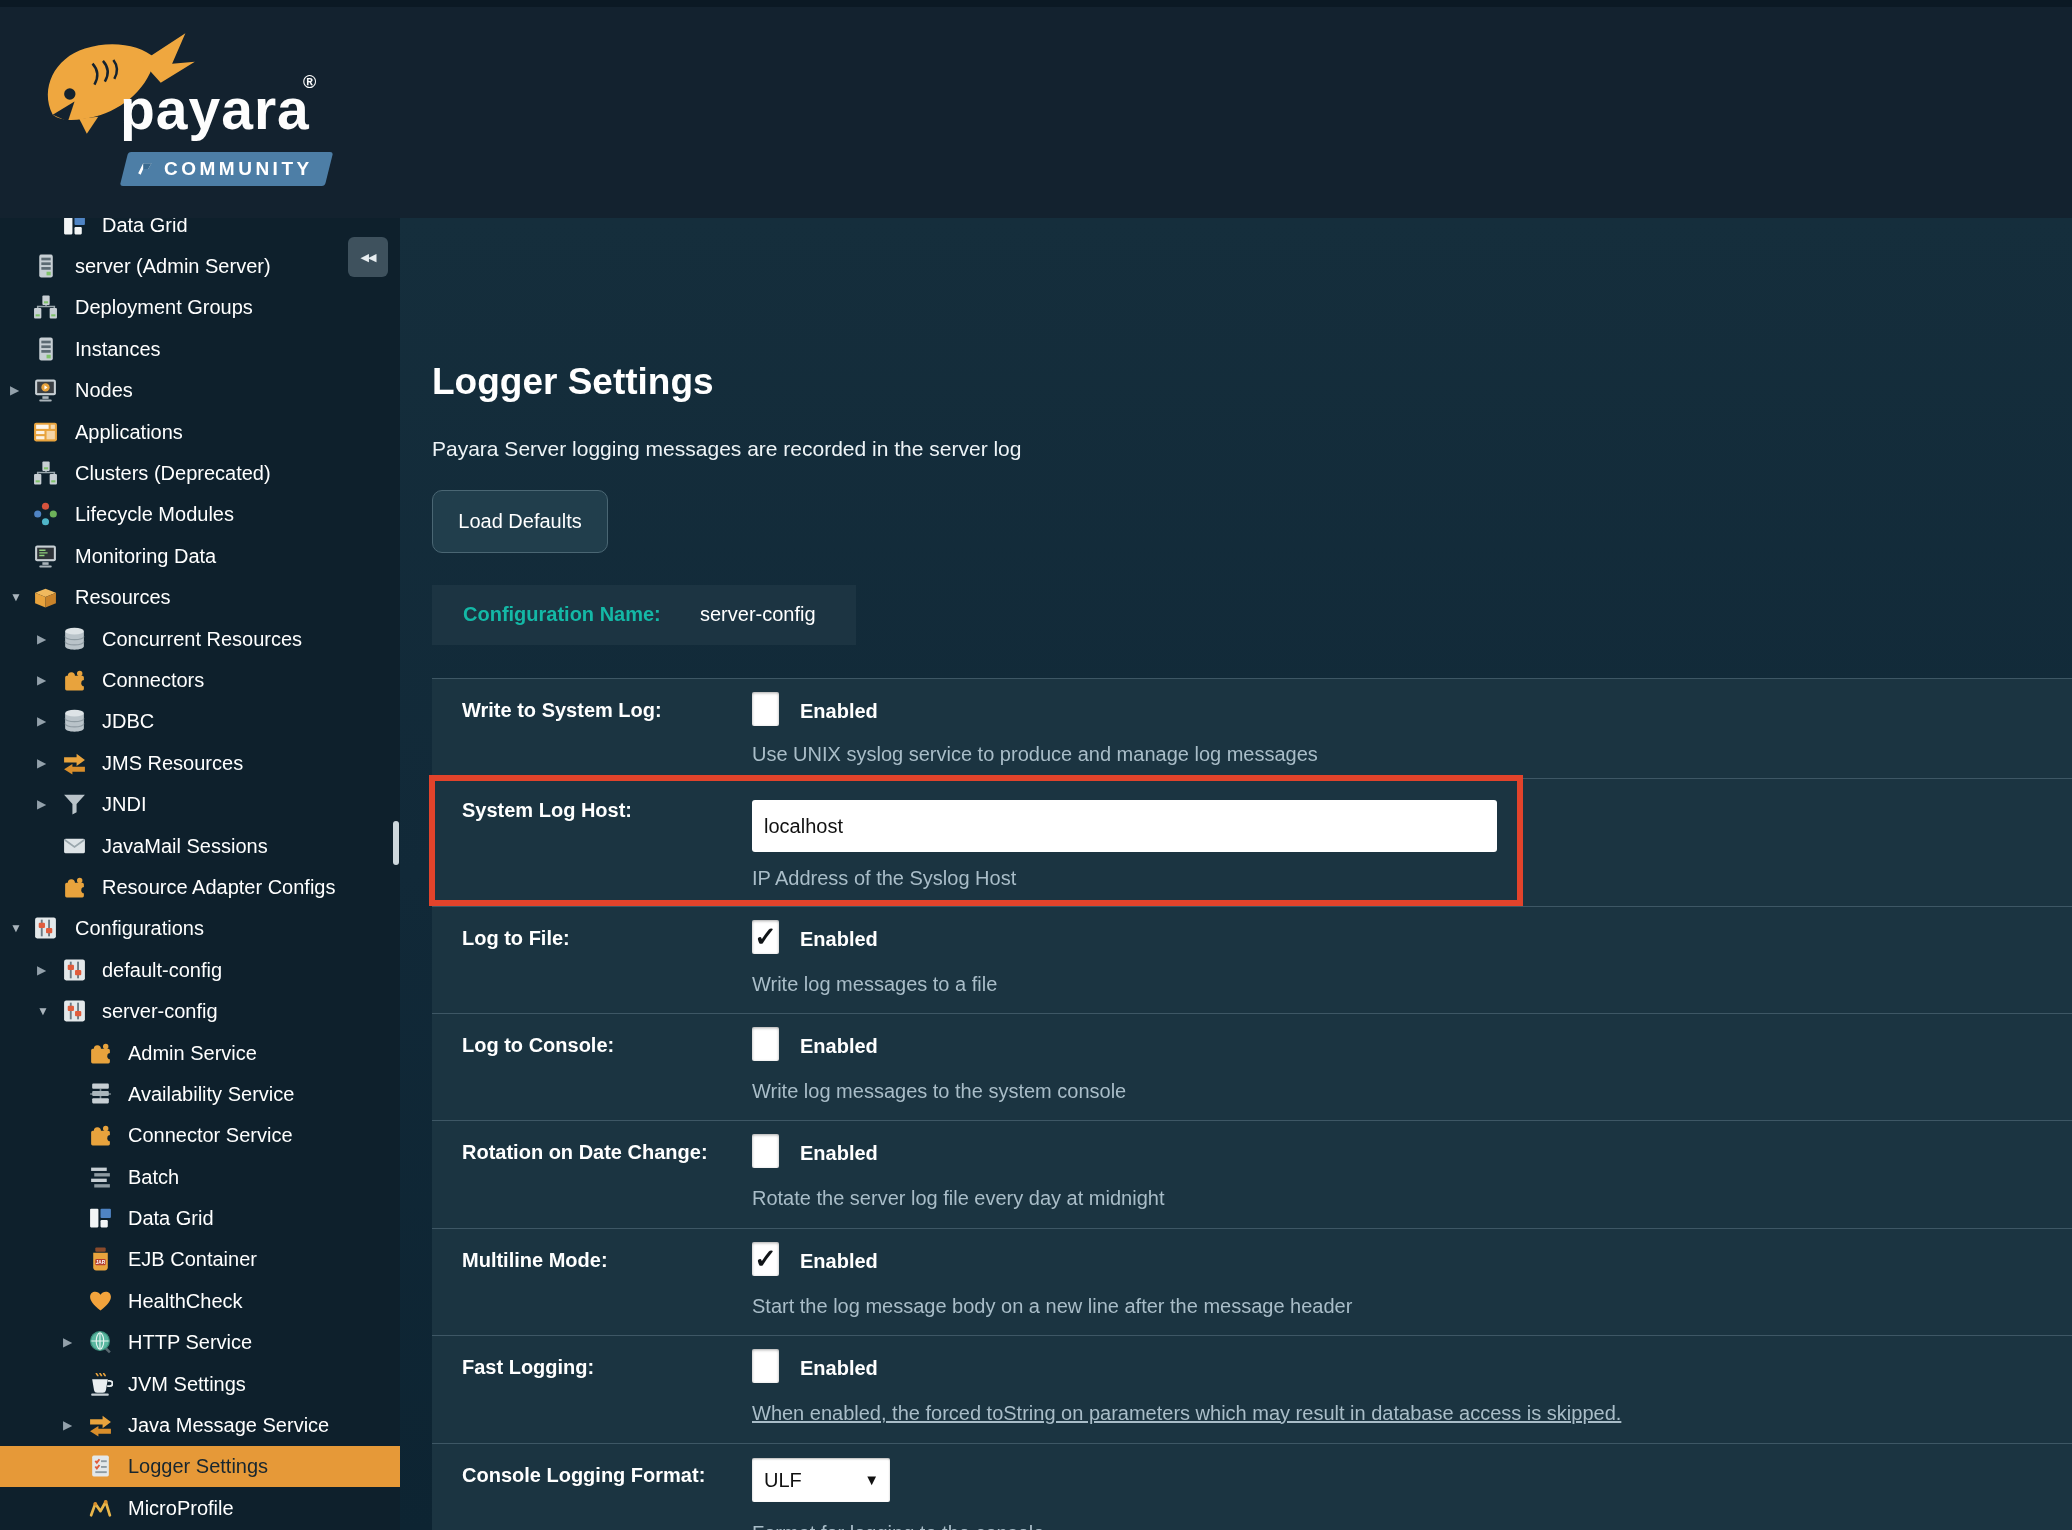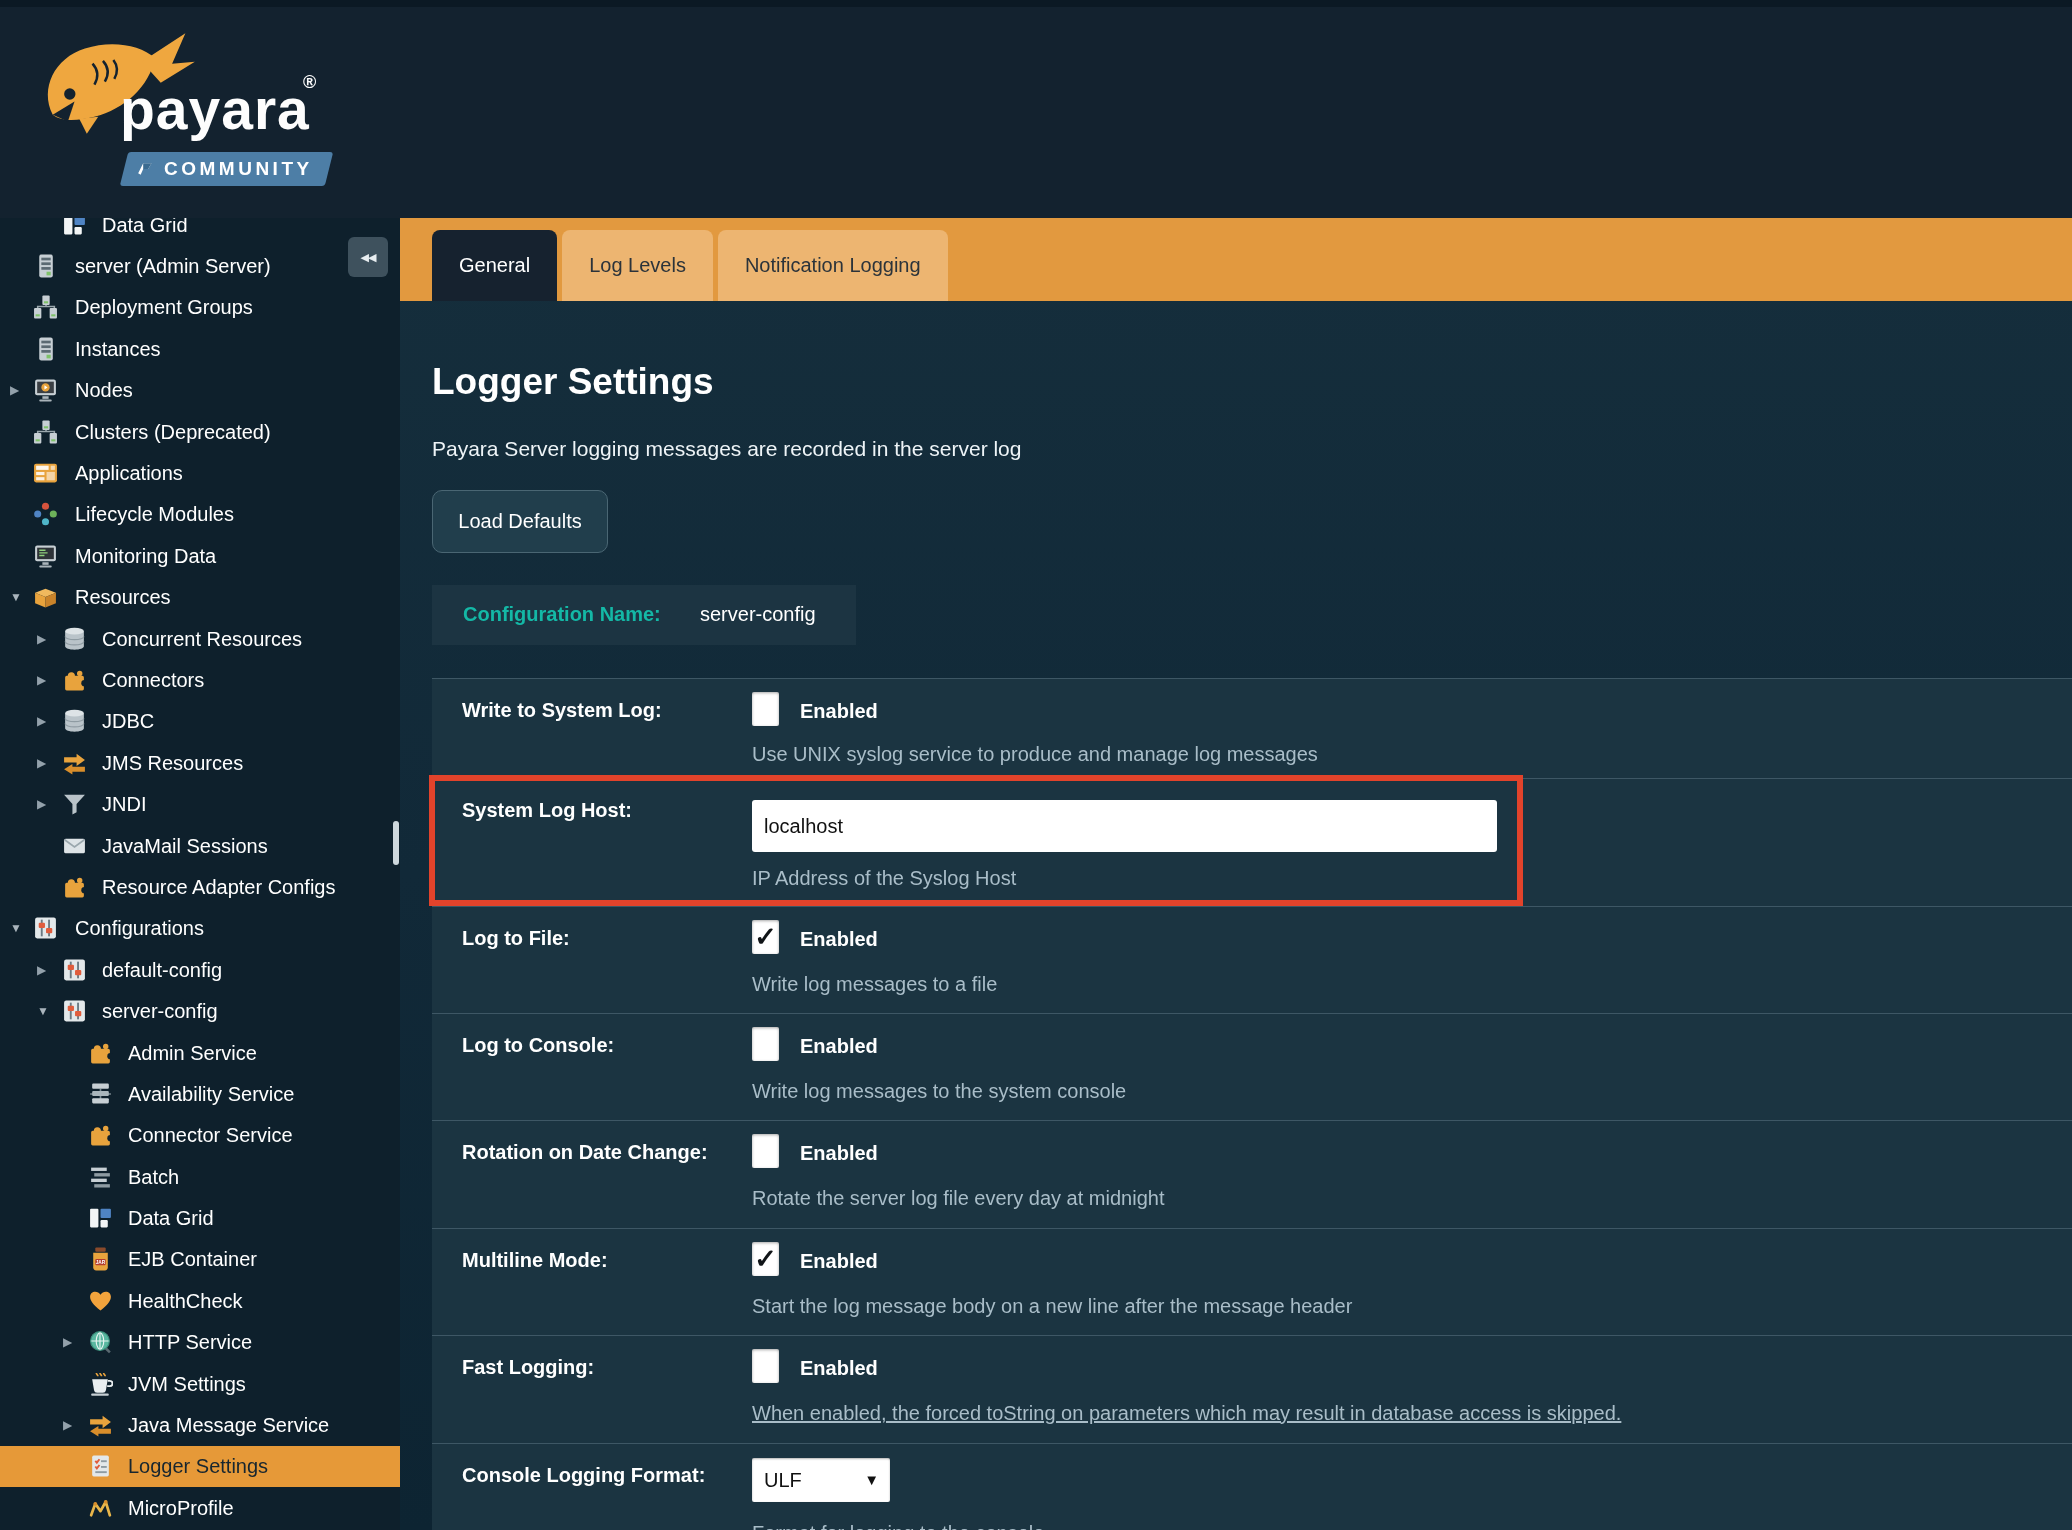--- a/index.html
+++ b/index.html
@@ -159,47 +159,47 @@
               <path d="M11,7.5 l3,2 -3,2 z" fill="#fff"></path>
               <rect x="9" y="18" width="6" height="2.5" fill="#aab4ba"></rect>
               <rect x="6" y="21" width="12" height="2" rx="1" fill="#aab4ba"></rect>
             </svg>
           </span>
           <span class="t" style="left: 75px;">Nodes</span>
         </div>
         <div class="item">
           <span class="ic" style="left: 33px;">
             <svg viewBox="0 0 24 24">
+              <rect x="1" y="3" width="22" height="18" rx="2" fill="#e8a33d"></rect>
+              <rect x="3" y="5" width="12" height="4" fill="#fff" opacity=".9"></rect>
+              <rect x="17" y="5" width="4" height="4" fill="#fff" opacity=".6"></rect>
+              <rect x="3" y="11" width="8" height="3" fill="#fff" opacity=".85"></rect>
+              <rect x="3" y="16" width="8" height="3" fill="#fff" opacity=".85"></rect>
+              <rect x="13" y="11" width="8" height="8" fill="#fff" opacity=".55"></rect>
+            </svg>
+          </span>
+          <span class="t" style="left: 75px;">Applications</span>
+        </div>
+        <div class="item">
+          <span class="ic" style="left: 33px;">
+            <svg viewBox="0 0 24 24">
               <path d="M12.5,10 v2 M4.5,13 v-1.5 h16 v1.5" stroke="#9aa7ad" fill="none" stroke-width="1.5"></path>
               <rect x="9" y="1" width="7" height="9" rx="1" fill="#c7cfd4"></rect>
               <rect x="1" y="13" width="7" height="10" rx="1" fill="#c7cfd4"></rect>
               <rect x="16" y="13" width="7" height="10" rx="1" fill="#c7cfd4"></rect>
               <rect x="10.5" y="6.5" width="4" height="2" fill="#7fc26a"></rect>
               <rect x="2.5" y="19" width="4" height="2" fill="#7fc26a"></rect>
               <rect x="17.5" y="19" width="4" height="2" fill="#7fc26a"></rect>
             </svg>
           </span>
           <span class="t" style="left: 75px;">Clusters (Deprecated)</span>
         </div>
         <div class="item">
           <span class="ic" style="left: 33px;">
             <svg viewBox="0 0 24 24">
-              <rect x="1" y="3" width="22" height="18" rx="2" fill="#e8a33d"></rect>
-              <rect x="3" y="5" width="12" height="4" fill="#fff" opacity=".9"></rect>
-              <rect x="17" y="5" width="4" height="4" fill="#fff" opacity=".6"></rect>
-              <rect x="3" y="11" width="8" height="3" fill="#fff" opacity=".85"></rect>
-              <rect x="3" y="16" width="8" height="3" fill="#fff" opacity=".85"></rect>
-              <rect x="13" y="11" width="8" height="8" fill="#fff" opacity=".55"></rect>
-            </svg>
-          </span>
-          <span class="t" style="left: 75px;">Applications</span>
-        </div>
-        <div class="item">
-          <span class="ic" style="left: 33px;">
-            <svg viewBox="0 0 24 24">
               <circle cx="12" cy="4.5" r="3.4" fill="#d6533d"></circle>
               <circle cx="4.5" cy="12" r="3.4" fill="#4f84c4"></circle>
               <circle cx="19.5" cy="12" r="3.4" fill="#6db25a"></circle>
               <circle cx="12" cy="19.5" r="3.4" fill="#4fb6c9"></circle>
             </svg>
           </span>
           <span class="t" style="left: 75px;">Lifecycle Modules</span>
         </div>
         <div class="item">
           <span class="ic" style="left: 33px;">
@@ -464,25 +464,20 @@
             </svg>
           </span>
           <span class="t" style="left: 128px;">MicroProfile</span>
         </div>
       </div>
     <button class="collapse"><span>◀◀</span></button>
     <div class="thumb"></div>
   </aside>
 
   <main>
-    <div class="tabbar" id="tabbar">
-        <div class="tab active">General</div>
-        <div class="tab">Log Levels</div>
-        <div class="tab">Notification Logging</div>
-      </div>
     <h1>Logger Settings</h1>
     <p class="subtitle">Payara Server logging messages are recorded in the server log</p>
     <button class="load-defaults">Load Defaults</button>
     <div class="config-panel">
       <span class="cfg-label">Configuration Name:</span>
       <span class="cfg-value">server-config</span>
     </div>
     <div id="form" class="form">
         <div class="row" style="height: 100px;">
           <span class="lbl">Write to System Log:</span>

